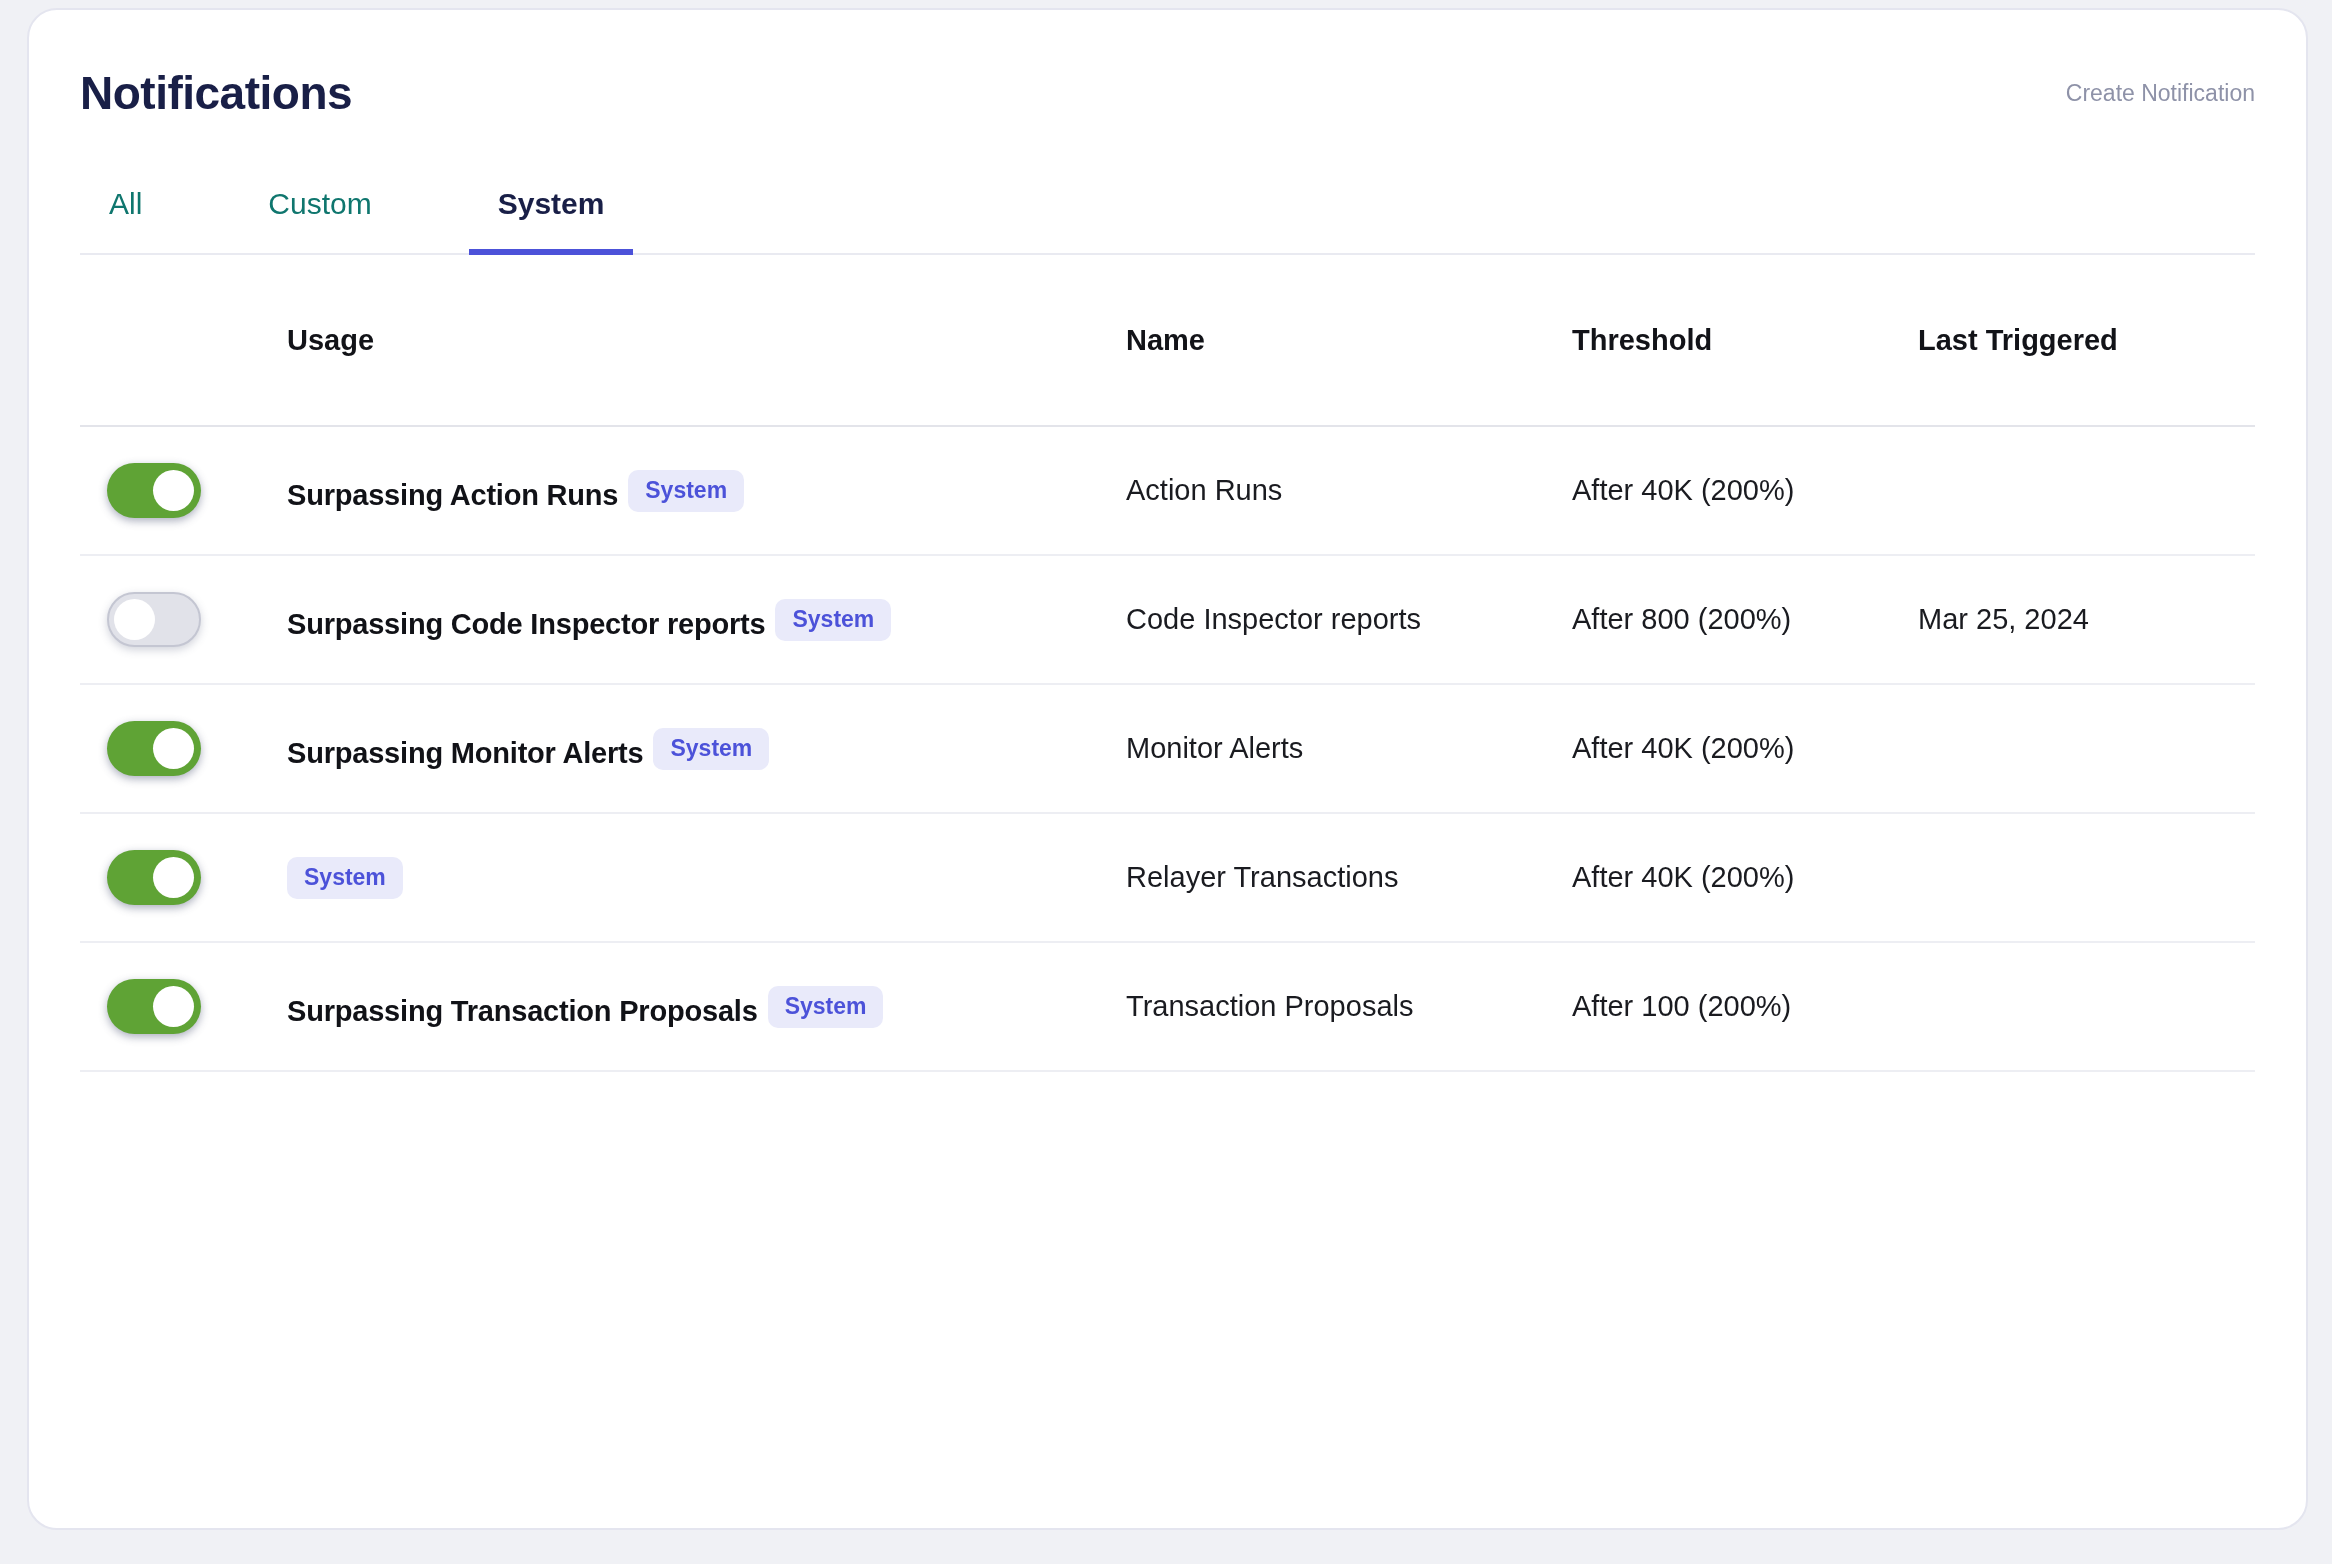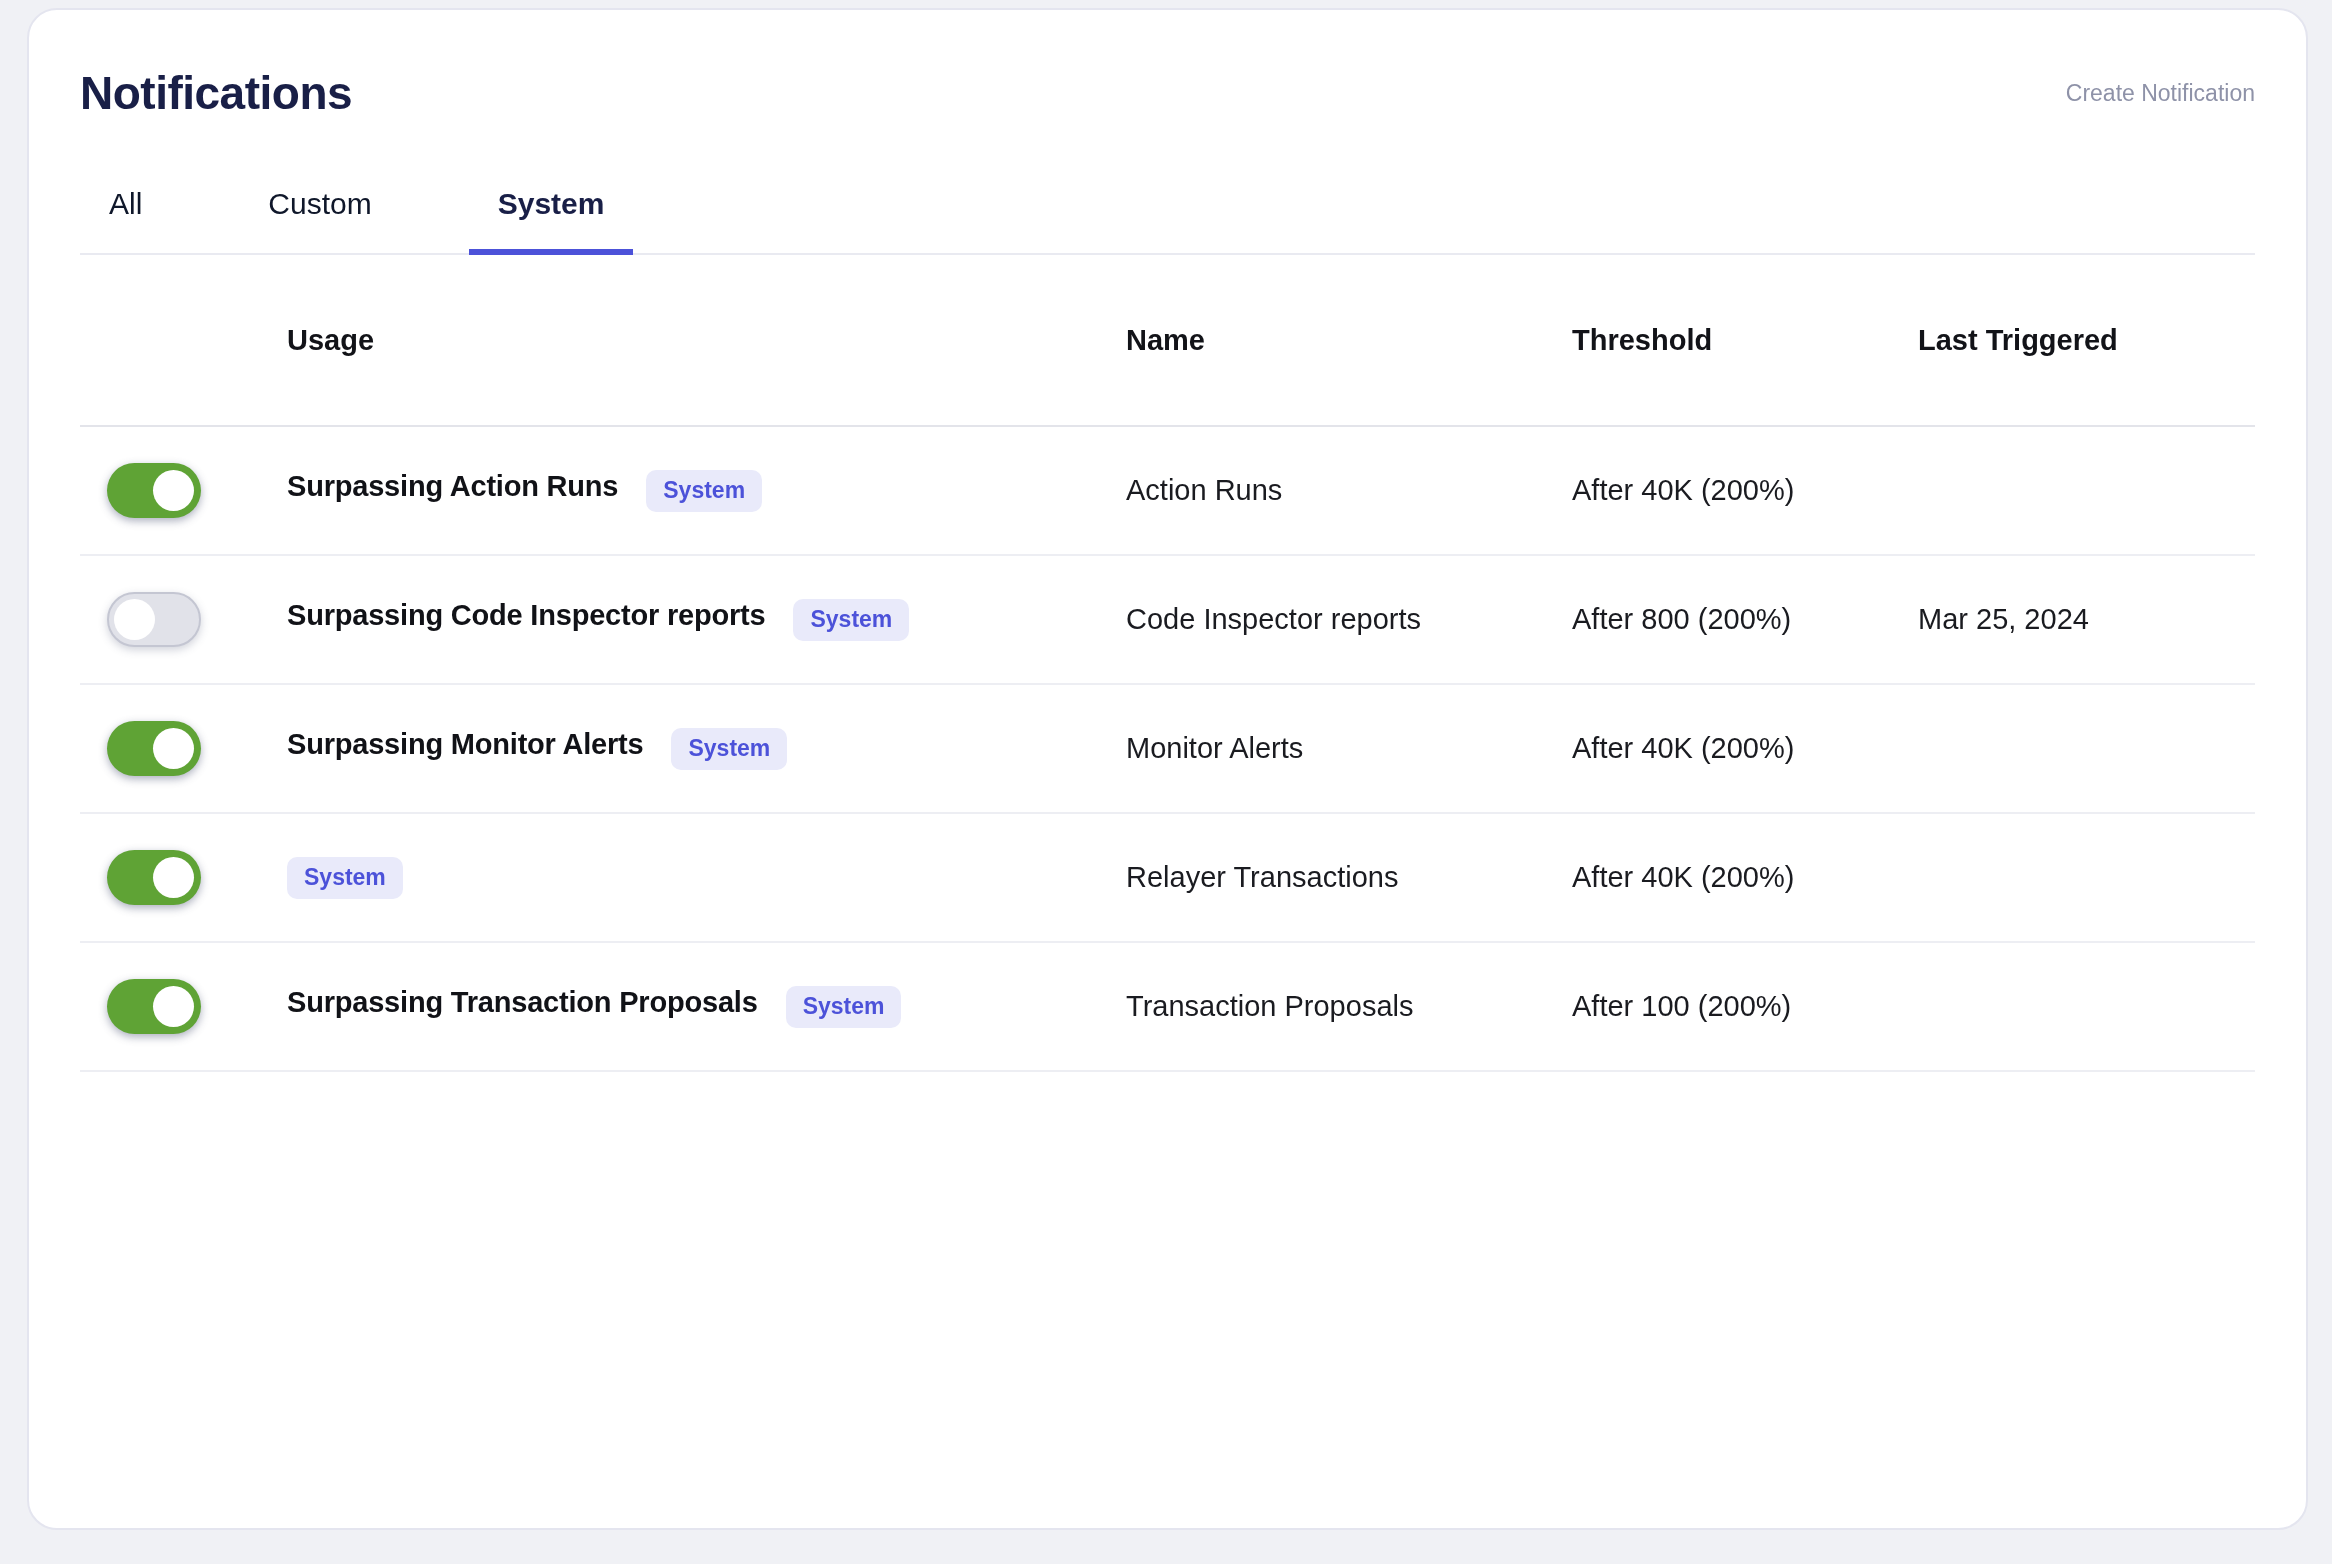--- a/index.html
+++ b/index.html
@@ -46,21 +46,21 @@
   .tabs {
     display: flex;
     gap: 68px;
     margin-top: 67px;
     border-bottom: 2px solid #e9eaf1;
   }
   .tab {
     position: relative;
     padding: 0 29px 32px;
     font-size: 30px;
-    color: #0f172a;
+    color: #0f766e;
     cursor: pointer;
     line-height: 1.15;
   }
   .tab.active {
     font-weight: 700;
     color: var(--title-color, #191f47);
   }
   .tab.active::after {
     content: "";
     position: absolute;
@@ -80,21 +80,21 @@
     font-size: 29px;
     font-weight: 700;
     color: #121318;
   }
   .trow {
     height: 129px;
     border-bottom: 2px solid #edeef3;
     font-size: 29px;
     color: #1a1b20;
   }
-  .name-cell { display: flex; align-items: flex-start; gap: 28px; }
+  .name-cell { display: flex; align-items: flex-end; gap: 10px; }
   .row-name  { font-weight: 700; color: #111217; font-size: 29px; letter-spacing: -0.2px; }
   .badge {
     font-size: 23px;
     font-weight: 600;
     color: var(--accent, #4c52d9);
     background: var(--badge-bg, #e9eafa);
     padding: 9px 17px 10px;
     border-radius: 10px;
     line-height: 1;
     white-space: nowrap;

